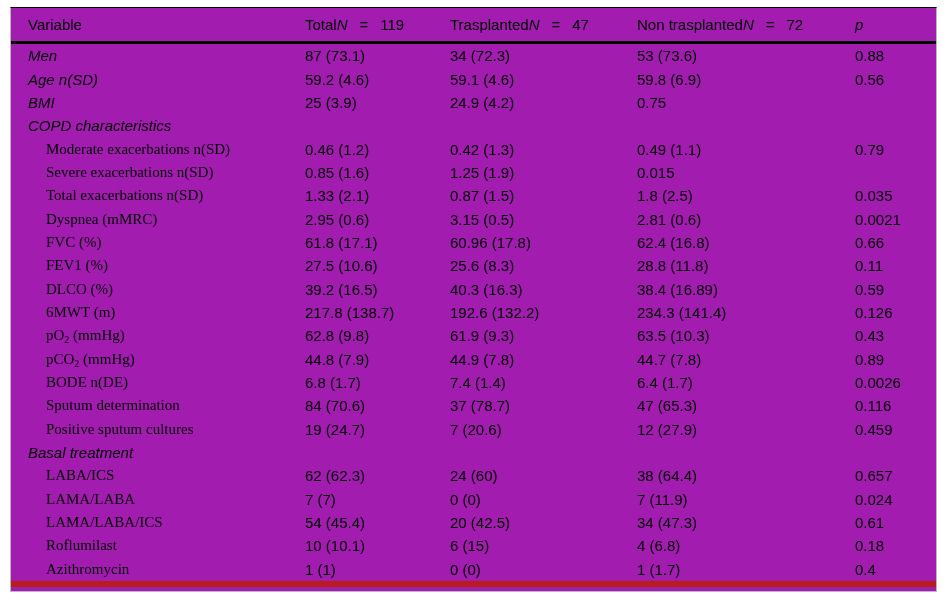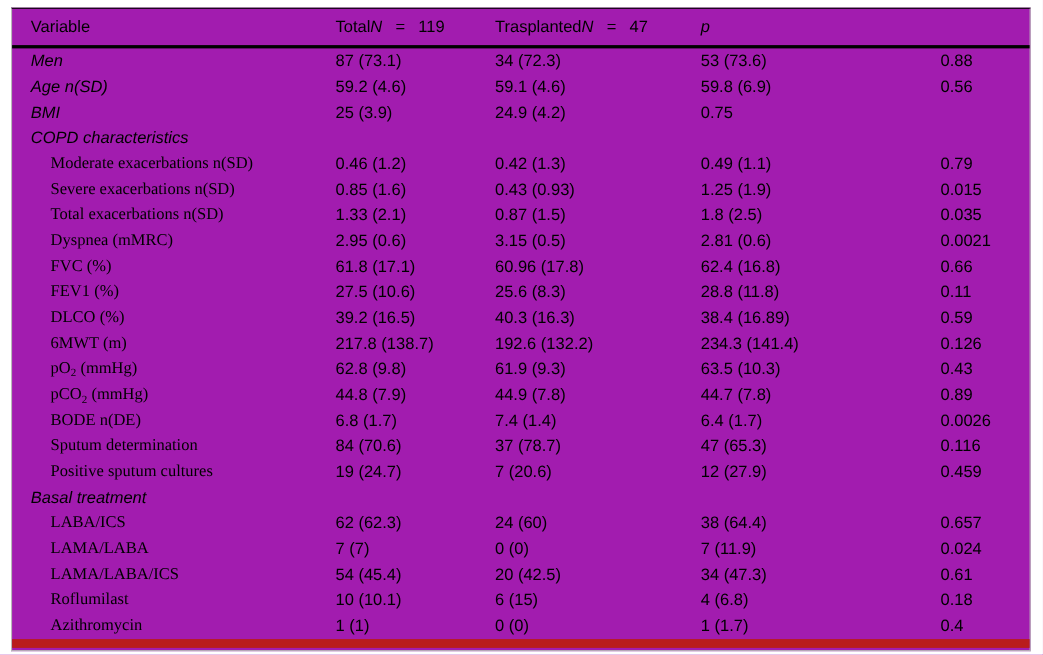--- a/index.html
+++ b/index.html
@@ -31,21 +31,21 @@
     grid-template-columns: 294px 145px 187px 218px 1fr;
     align-items: center;
     font-size: 15px;
     line-height: 1;
   }
   .thead {
     height: 33px;
     border-bottom: 3px solid #000;
   }
   .tbody {
-    border-bottom: 8px solid #b91c1c;
+    border-bottom: 6px solid #b91c1c;
   }
   .row {
     height: 23.35px;
   }
   .cell {
     white-space: nowrap;
     overflow: visible;
   }
   .c1 { padding-left: 17px; }
   .row.indent .c1 { padding-left: 35px; font-family: Liberation Serif, serif; }
@@ -65,20 +65,21 @@
 
 <div class="table-frame">
 
   <div class="grid-row thead">
     <div class="cell c1">Variable</div>
 
     <div class="cell c2"><span>Total</span><span class="it">N</span><span class="eq">=</span><span>119</span></div>
 
     <div class="cell c3"><span>Trasplanted</span><span class="it">N</span><span class="eq">=</span><span>47</span></div>
 
+    <div class="cell c4"><span>Non trasplanted</span><span class="it">N</span><span class="eq">=</span><span>72</span></div>
 
     <div class="cell c5 it">p</div>
   </div>
 
   <div class="tbody" id="tbody">
       <div class="grid-row row toplevel">
         <div class="cell c1">Men</div>
         <div class="cell c2">87 (73.1)</div>
         <div class="cell c3">34 (72.3)</div>
         <div class="cell c4">53 (73.6)</div>
@@ -107,21 +108,20 @@
       <div class="grid-row row indent">
         <div class="cell c1">Moderate exacerbations n(SD)</div>
         <div class="cell c2">0.46 (1.2)</div>
         <div class="cell c3">0.42 (1.3)</div>
         <div class="cell c4">0.49 (1.1)</div>
         <div class="cell c5">0.79</div>
       </div>
       <div class="grid-row row indent">
         <div class="cell c1">Severe exacerbations n(SD)</div>
         <div class="cell c2">0.85 (1.6)</div>
-        <div class="cell c3">0.43 (0.93)</div>
         <div class="cell c4">1.25 (1.9)</div>
         <div class="cell c5">0.015</div>
       </div>
       <div class="grid-row row indent">
         <div class="cell c1">Total exacerbations n(SD)</div>
         <div class="cell c2">1.33 (2.1)</div>
         <div class="cell c3">0.87 (1.5)</div>
         <div class="cell c4">1.8 (2.5)</div>
         <div class="cell c5">0.035</div>
       </div>

